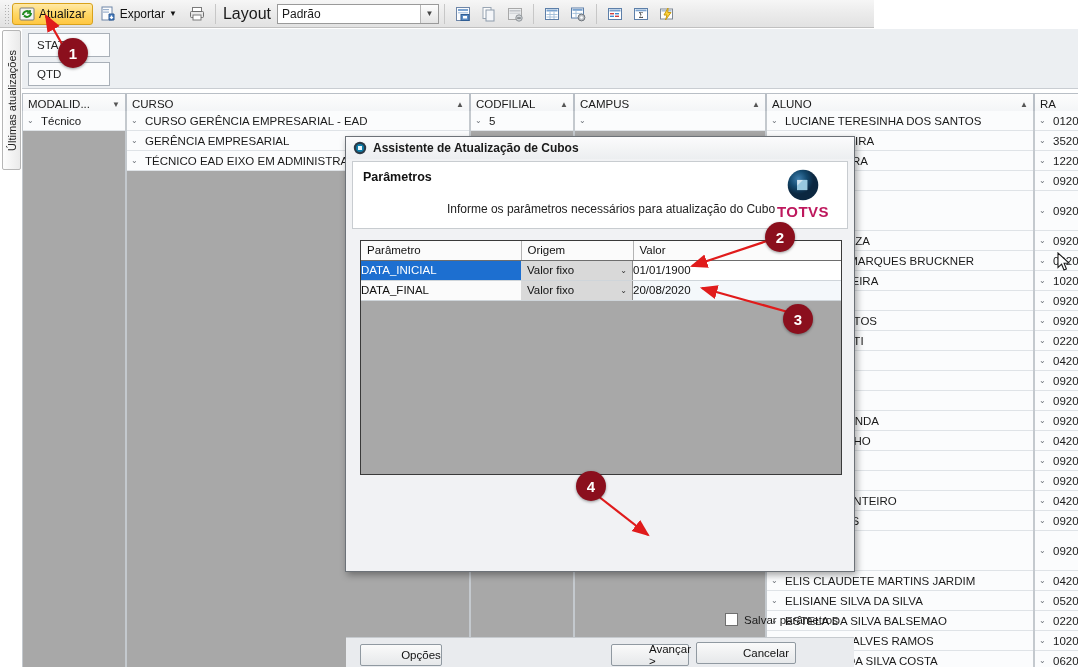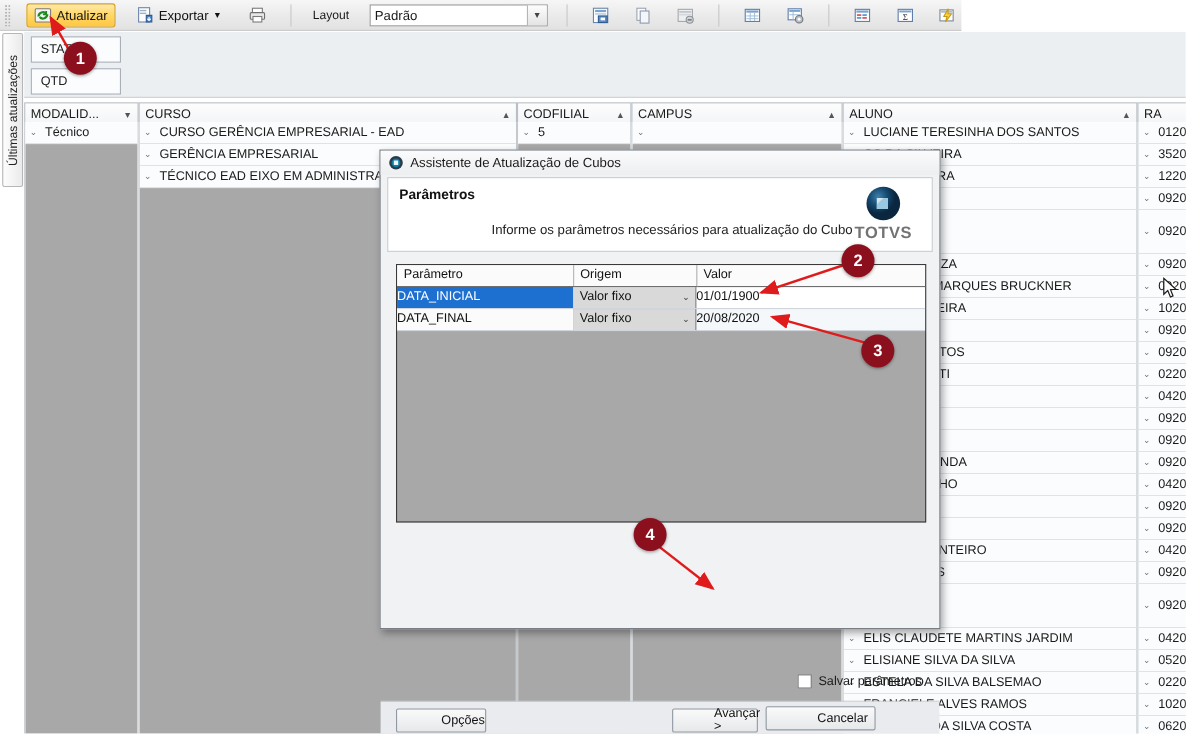--- a/index.html
+++ b/index.html
@@ -11,37 +11,37 @@
     background: #ffffff;
     color: #1a1a1a;
   }
   #app { position: relative; width: 1078px; height: 667px; }
 
   
   .toolbar {
     position: absolute; left: 0; top: 0; width: 874px; height: 28px;
     background: linear-gradient(to bottom, #f6f6f6 0%, #ebebeb 50%, #e2e2e2 100%);
     border-bottom: 1px solid #c0c0c0;
-    display: flex; align-items: center; padding-left: 4px; justify-content: space-between;
+    display: flex; align-items: center; padding-left: 4px;
   }
   .grip { width: 6px; height: 20px; margin-right: 2px;
     background-image: radial-gradient(circle, #b0b0b0 1px, transparent 1px);
     background-size: 3px 3px; }
   .tb-btn {
     display: flex; align-items: center; height: 22px; padding: 0 6px;
     font-size: 12px; white-space: nowrap; border: 1px solid transparent;
     border-radius: 3px; cursor: default; color: #111;
   }
   .tb-btn.active {
     background: linear-gradient(to bottom,#ffe9a8 0%, #ffd765 50%, #ffc742 100%);
     border: 1px solid #d8a21c;
   }
   .tb-ico { width: 16px; height: 16px; margin-right: 4px; flex: 0 0 16px; }
   .tb-sep { width: 1px; height: 20px; background: #c7c7c7; margin: 0 5px; }
-  .tb-label { font-size: 11px; margin: 0 6px 0 2px; }
+  .tb-label { font-size: 16px; margin: 0 6px 0 2px; }
   .tb-combo {
     width: 162px; height: 20px; background: #fff; border: 1px solid #9a9a9a;
     display: flex; align-items: center; font-size: 12px; padding-left: 4px;
     position: relative;
   }
   .tb-combo .cbtn {
     position: absolute; right: 0; top: 0; width: 18px; height: 18px;
     background: linear-gradient(to bottom,#fdfdfd,#e4e4e4);
     border-left: 1px solid #b5b5b5; display: flex;
     align-items: center; justify-content: center; font-size: 8px; color: #444;
@@ -100,32 +100,32 @@
   .greyfill { background: #a8a8a8; }
 
   
   .dialog {
     position: absolute; left: 345px; top: 136px; width: 510px; height: 436px;
     background: #f1f2f4; border: 1px solid #6d7278;
     box-shadow: 2px 3px 7px rgba(0,0,0,0.35);
   }
   .dlg-title {
     height: 22px; display: flex; align-items: center; padding-left: 7px;
-    background: linear-gradient(to bottom,#fbfbfc,#eceef0); font-size: 12px;
+    background: linear-gradient(to bottom,#fbfbfc,#eceef0); font-size: 12px; font-weight: bold;
   }
   .dlg-ico { width: 14px; height: 14px; margin-right: 6px; }
   .dlg-head {
     margin: 2px 6px 0 6px; height: 68px; background: #ffffff;
     border: 1px solid #c8ccd0; position: relative; padding: 8px 10px;
   }
   .dlg-head h2 { margin: 0; font-size: 12.5px; font-weight: bold; color: #111; }
   .dlg-head p { margin: 18px 0 0 22px; font-size: 12px; color: #222; text-align: center; }
   .logo { position: absolute; right: 12px; top: 6px; width: 64px;
     display: flex; flex-direction: column; align-items: center; }
-  .logo-txt { font-size: 15px; font-weight: bold; color: #737373;
+  .logo-txt { font-size: 15px; font-weight: bold; color: #be185d;
     letter-spacing: .5px; margin-top: 1px; }
 
   .ptable-wrap {
     position: absolute; left: 14px; top: 103px; width: 482px; height: 235px;
     background: #a8a8a8; border: 1px solid #3a3a3a;
   }
   .ptable { width: 100%; border-collapse: collapse; table-layout: fixed; }
   .ptable th {
     background: #fbfbfb; border-right: 1px solid #b4b4b4;
     border-bottom: 1px solid #6e6e6e; height: 19px; font-size: 11.5px;

